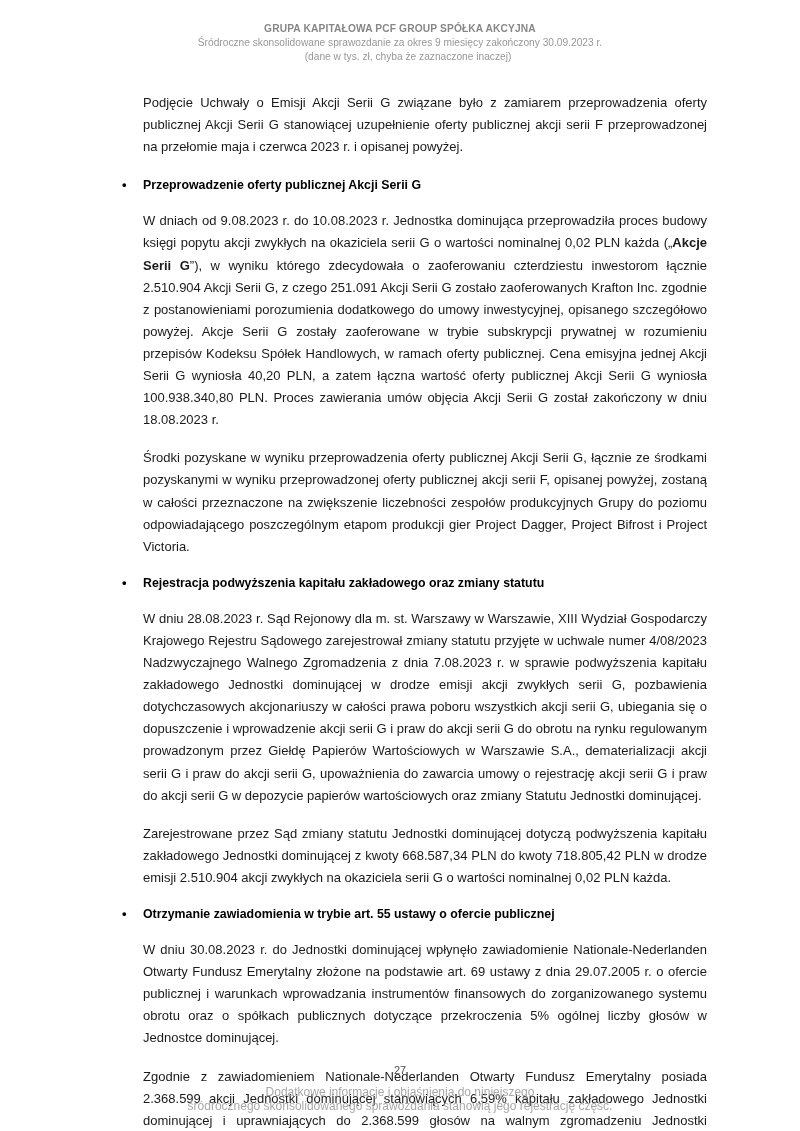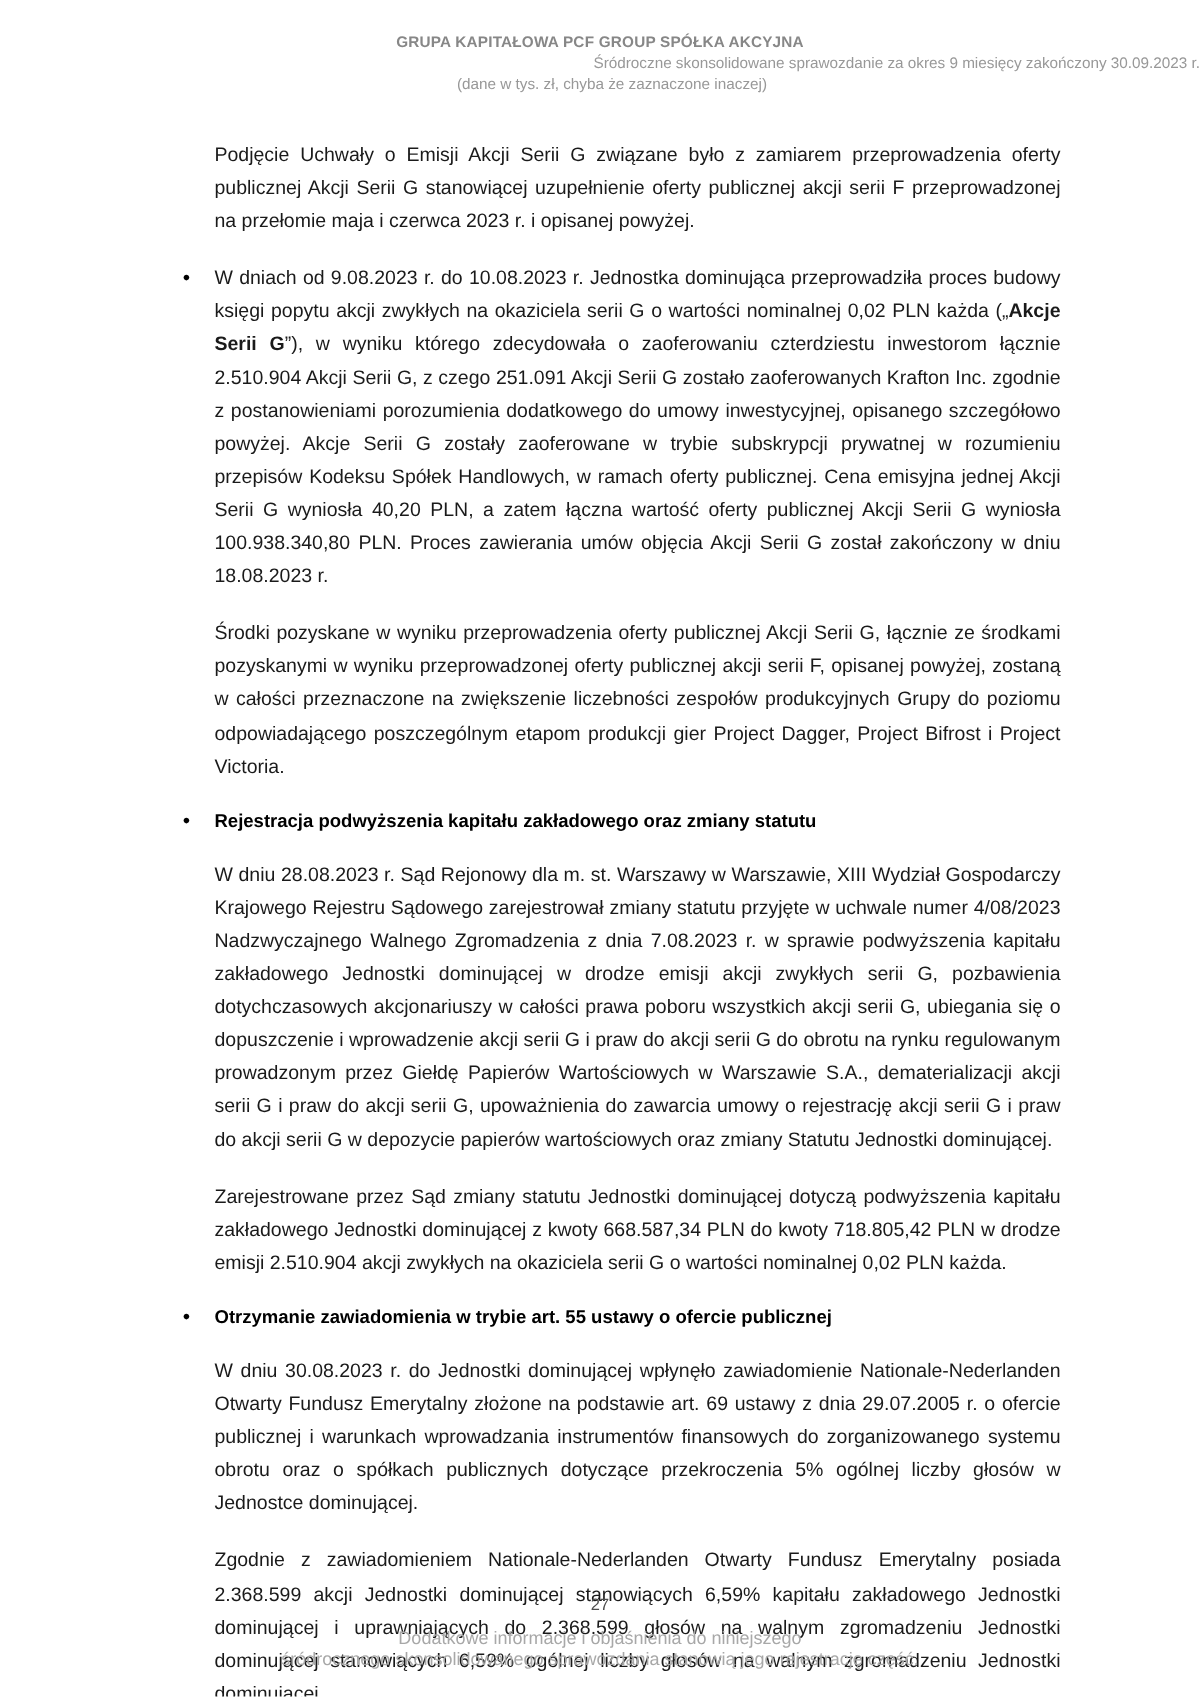--- a/index.html
+++ b/index.html
@@ -34,21 +34,20 @@
     font-weight: bold;
     letter-spacing: 0.15px;
     color: #878787;
     line-height: 14px;
   }
   .doc-header .subtitle {
     font-size: 10.2px;
     font-weight: normal;
     color: #989898;
     line-height: 14px;
-    text-align: right;
   }
   .doc-header .note {
     font-size: 10.2px;
     font-weight: normal;
     color: #989898;
     line-height: 14px;
     padding-left: 16px;
   }
 
   
@@ -129,21 +128,21 @@
   <div class="doc-header">
     <div class="title">GRUPA KAPITAŁOWA PCF GROUP SPÓŁKA AKCYJNA</div>
     <div class="subtitle">Śródroczne skonsolidowane sprawozdanie za okres 9 miesięcy zakończony 30.09.2023 r.</div>
     <div class="note">(dane w tys. zł, chyba że zaznaczone inaczej)</div>
   </div>
 
   <div class="content">
     <p class="para">Podjęcie Uchwały o Emisji Akcji Serii G związane było z zamiarem przeprowadzenia oferty publicznej Akcji Serii G stanowiącej uzupełnienie oferty publicznej akcji serii F przeprowadzonej na przełomie maja i czerwca 2023 r. i opisanej powyżej.</p>
     <div id="sections-root">
         <div class="bullet-item">
-          <div class="bullet-head"><span class="dot">•</span></div>
+          <div class="bullet-head"><span class="dot">•</span><span>Przeprowadzenie oferty publicznej Akcji Serii G</span></div>
           <p class="para"><span>W dniach od 9.08.2023 r. do 10.08.2023 r. Jednostka dominująca przeprowadziła proces budowy księgi popytu akcji zwykłych na okaziciela serii G o wartości nominalnej 0,02 PLN każda („</span><b>Akcje Serii G</b><span>”), w wyniku którego zdecydowała o zaoferowaniu czterdziestu inwestorom łącznie 2.510.904 Akcji Serii G, z czego 251.091 Akcji Serii G zostało zaoferowanych Krafton Inc. zgodnie z postanowieniami porozumienia dodatkowego do umowy inwestycyjnej, opisanego szczegółowo powyżej. Akcje Serii G zostały zaoferowane w trybie subskrypcji prywatnej w rozumieniu przepisów Kodeksu Spółek Handlowych, w ramach oferty publicznej. Cena emisyjna jednej Akcji Serii G wyniosła 40,20 PLN, a zatem łączna wartość oferty publicznej Akcji Serii G wyniosła 100.938.340,80 PLN. Proces zawierania umów objęcia Akcji Serii G został zakończony w dniu 18.08.2023 r.</span></p>
           <p class="para"><span>Środki pozyskane w wyniku przeprowadzenia oferty publicznej Akcji Serii G, łącznie ze środkami pozyskanymi w wyniku przeprowadzonej oferty publicznej akcji serii F, opisanej powyżej, zostaną w całości przeznaczone na zwiększenie liczebności zespołów produkcyjnych Grupy do poziomu odpowiadającego poszczególnym etapom produkcji gier Project Dagger, Project Bifrost i Project Victoria.</span></p>
         </div>
         <div class="bullet-item">
           <div class="bullet-head"><span class="dot">•</span><span>Rejestracja podwyższenia kapitału zakładowego oraz zmiany statutu</span></div>
           <p class="para"><span>W dniu 28.08.2023 r. Sąd Rejonowy dla m. st. Warszawy w Warszawie, XIII Wydział Gospodarczy Krajowego Rejestru Sądowego zarejestrował zmiany statutu przyjęte w uchwale numer 4/08/2023 Nadzwyczajnego Walnego Zgromadzenia z dnia 7.08.2023 r. w sprawie podwyższenia kapitału zakładowego Jednostki dominującej w drodze emisji akcji zwykłych serii G, pozbawienia dotychczasowych akcjonariuszy w całości prawa poboru wszystkich akcji serii G, ubiegania się o dopuszczenie i wprowadzenie akcji serii G i praw do akcji serii G do obrotu na rynku regulowanym prowadzonym przez Giełdę Papierów Wartościowych w Warszawie S.A., dematerializacji akcji serii G i praw do akcji serii G, upoważnienia do zawarcia umowy o rejestrację akcji serii G i praw do akcji serii G w depozycie papierów wartościowych oraz zmiany Statutu Jednostki dominującej.</span></p>
           <p class="para"><span>Zarejestrowane przez Sąd zmiany statutu Jednostki dominującej dotyczą podwyższenia kapitału zakładowego Jednostki dominującej z kwoty 668.587,34 PLN do kwoty 718.805,42 PLN w drodze emisji 2.510.904 akcji zwykłych na okaziciela serii G o wartości nominalnej 0,02 PLN każda.</span></p>
         </div>
         <div class="bullet-item">
           <div class="bullet-head"><span class="dot">•</span><span>Otrzymanie zawiadomienia w trybie art. 55 ustawy o ofercie publicznej</span></div>

